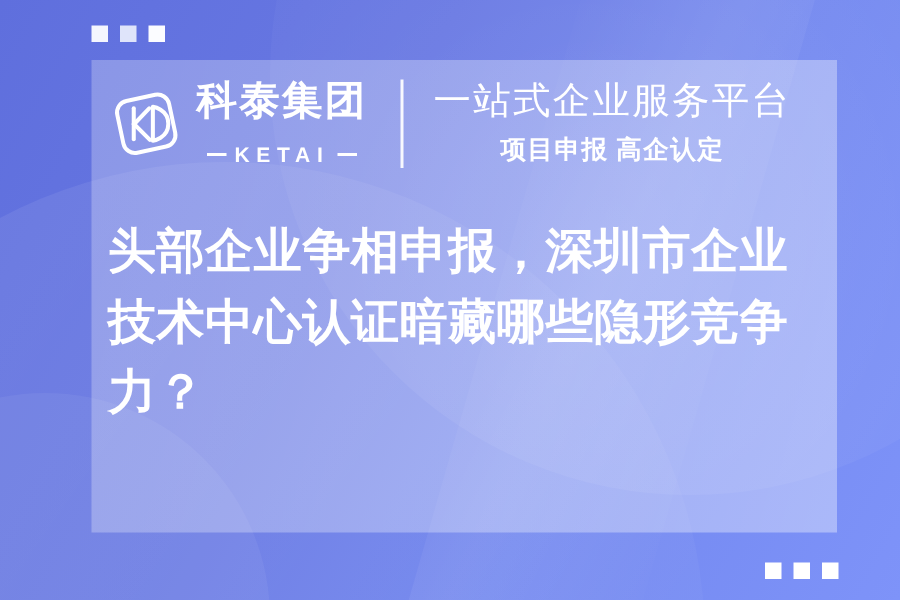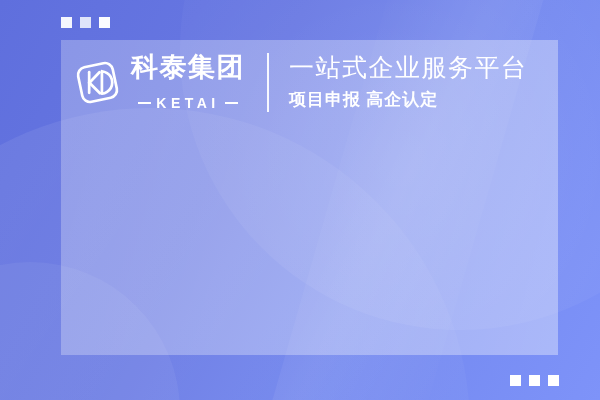--- a/index.html
+++ b/index.html
@@ -166,20 +166,21 @@
     background: rgba(255,255,255,0.92);
     margin-left: 22px;
     margin-right: 20px;
     flex: 0 0 2px;
   }
 
   #tagline-block {
     display: flex;
     flex-direction: column;
     justify-content: center;
+    text-align: center;
   }
   .tagline-main {
     font-size: 25px;
     font-weight: 400;
     color: #ffffff;
     letter-spacing: 1.5px;
     line-height: 1.18;
     white-space: nowrap;
     font-family: "Liberation Serif", "DejaVu Serif", serif;
   }
@@ -260,15 +261,16 @@
 
       <div class="vdiv"></div>
 
       <div id="tagline-block">
         <span class="tagline-main">一站式企业服务平台</span>
         <span class="tagline-sub">项目申报 高企认定</span>
       </div>
 
     </div>
 
+    <div id="headline">头部企业争相申报，深圳市企业技术中心认证暗藏哪些隐形竞争力？</div>
 
   </div>
 </div>
 
 </body></html>

